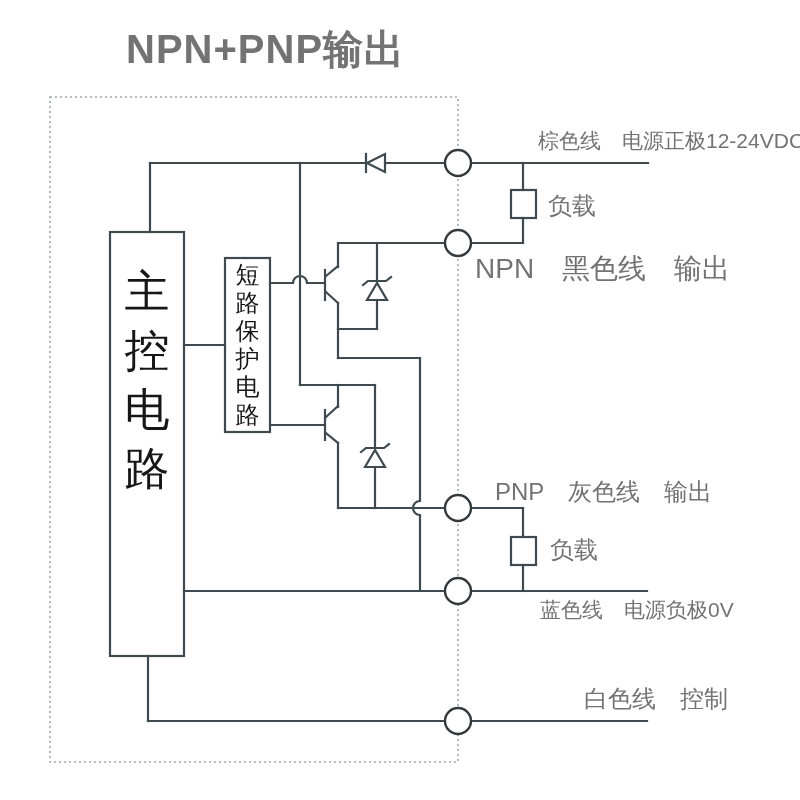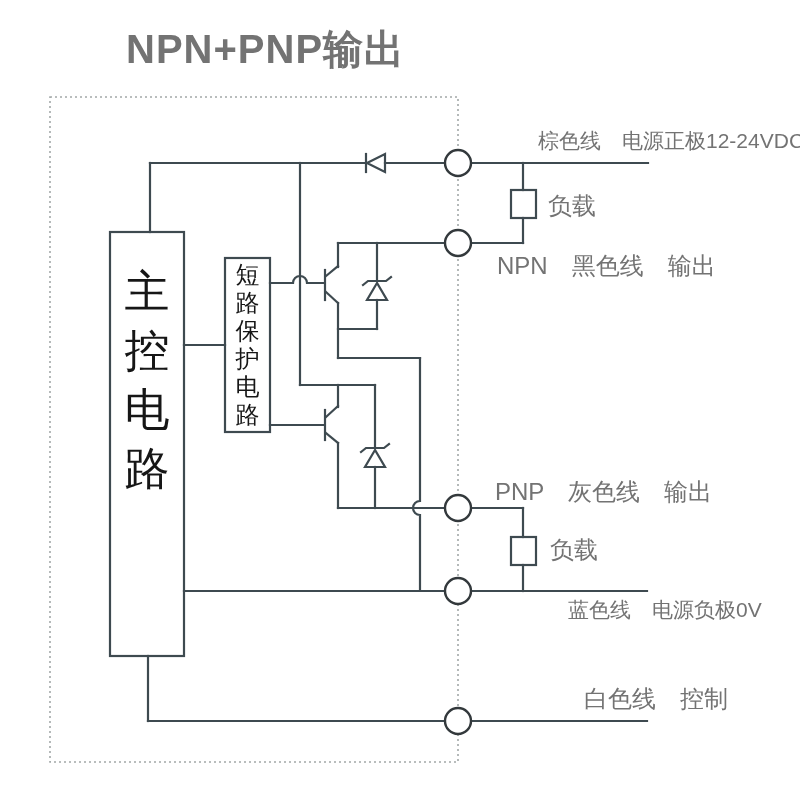--- a/index.html
+++ b/index.html
@@ -4,23 +4,23 @@
 <style>
   html,body{margin:0;padding:0;background:#ffffff;}
   #canvas{
     position:relative;width:800px;height:800px;background:#ffffff;overflow:hidden;
     font-family:"Liberation Sans","DejaVu Sans",sans-serif;color:#161616;
   }
   #circuit-svg{position:absolute;left:0;top:0;width:800px;height:800px;}
   .lbl{position:absolute;white-space:nowrap;color:#737373;}
   .title{left:126px;top:22px;font-size:40px;font-weight:600;letter-spacing:1px;}
   .lbl-brown{left:538px;top:127px;font-size:21px;font-weight:500;}
-  .lbl-npn{left:497px;top:250px;font-size:24px;font-weight:500;}
+  .lbl-npn{left:475px;top:250px;font-size:28px;font-weight:500;}
   .lbl-pnp{left:495px;top:470px;font-size:24px;font-weight:500;margin-top:6px;}
-  .lbl-blue{left:568px;top:596px;font-size:21px;font-weight:500;}
+  .lbl-blue{left:540px;top:596px;font-size:21px;font-weight:500;}
   .lbl-white{left:568px;top:683px;font-size:24px;font-weight:500;margin-left:16px;}
   .lbl-load-top{left:548px;top:190px;font-size:24px;font-weight:500;}
   .lbl-load-bottom{left:550px;top:534px;font-size:24px;font-weight:500;}
   .vbox{
     position:absolute;display:flex;align-items:center;justify-content:center;
     text-align:center;color:#161616;
   }
   .vbox-inner{word-break:break-all;line-break:anywhere;}
   .main-box{left:110px;top:232px;width:74px;height:296px;}
   .main-box .vbox-inner{width:48px;font-size:45px;line-height:59px;font-weight:500;}

